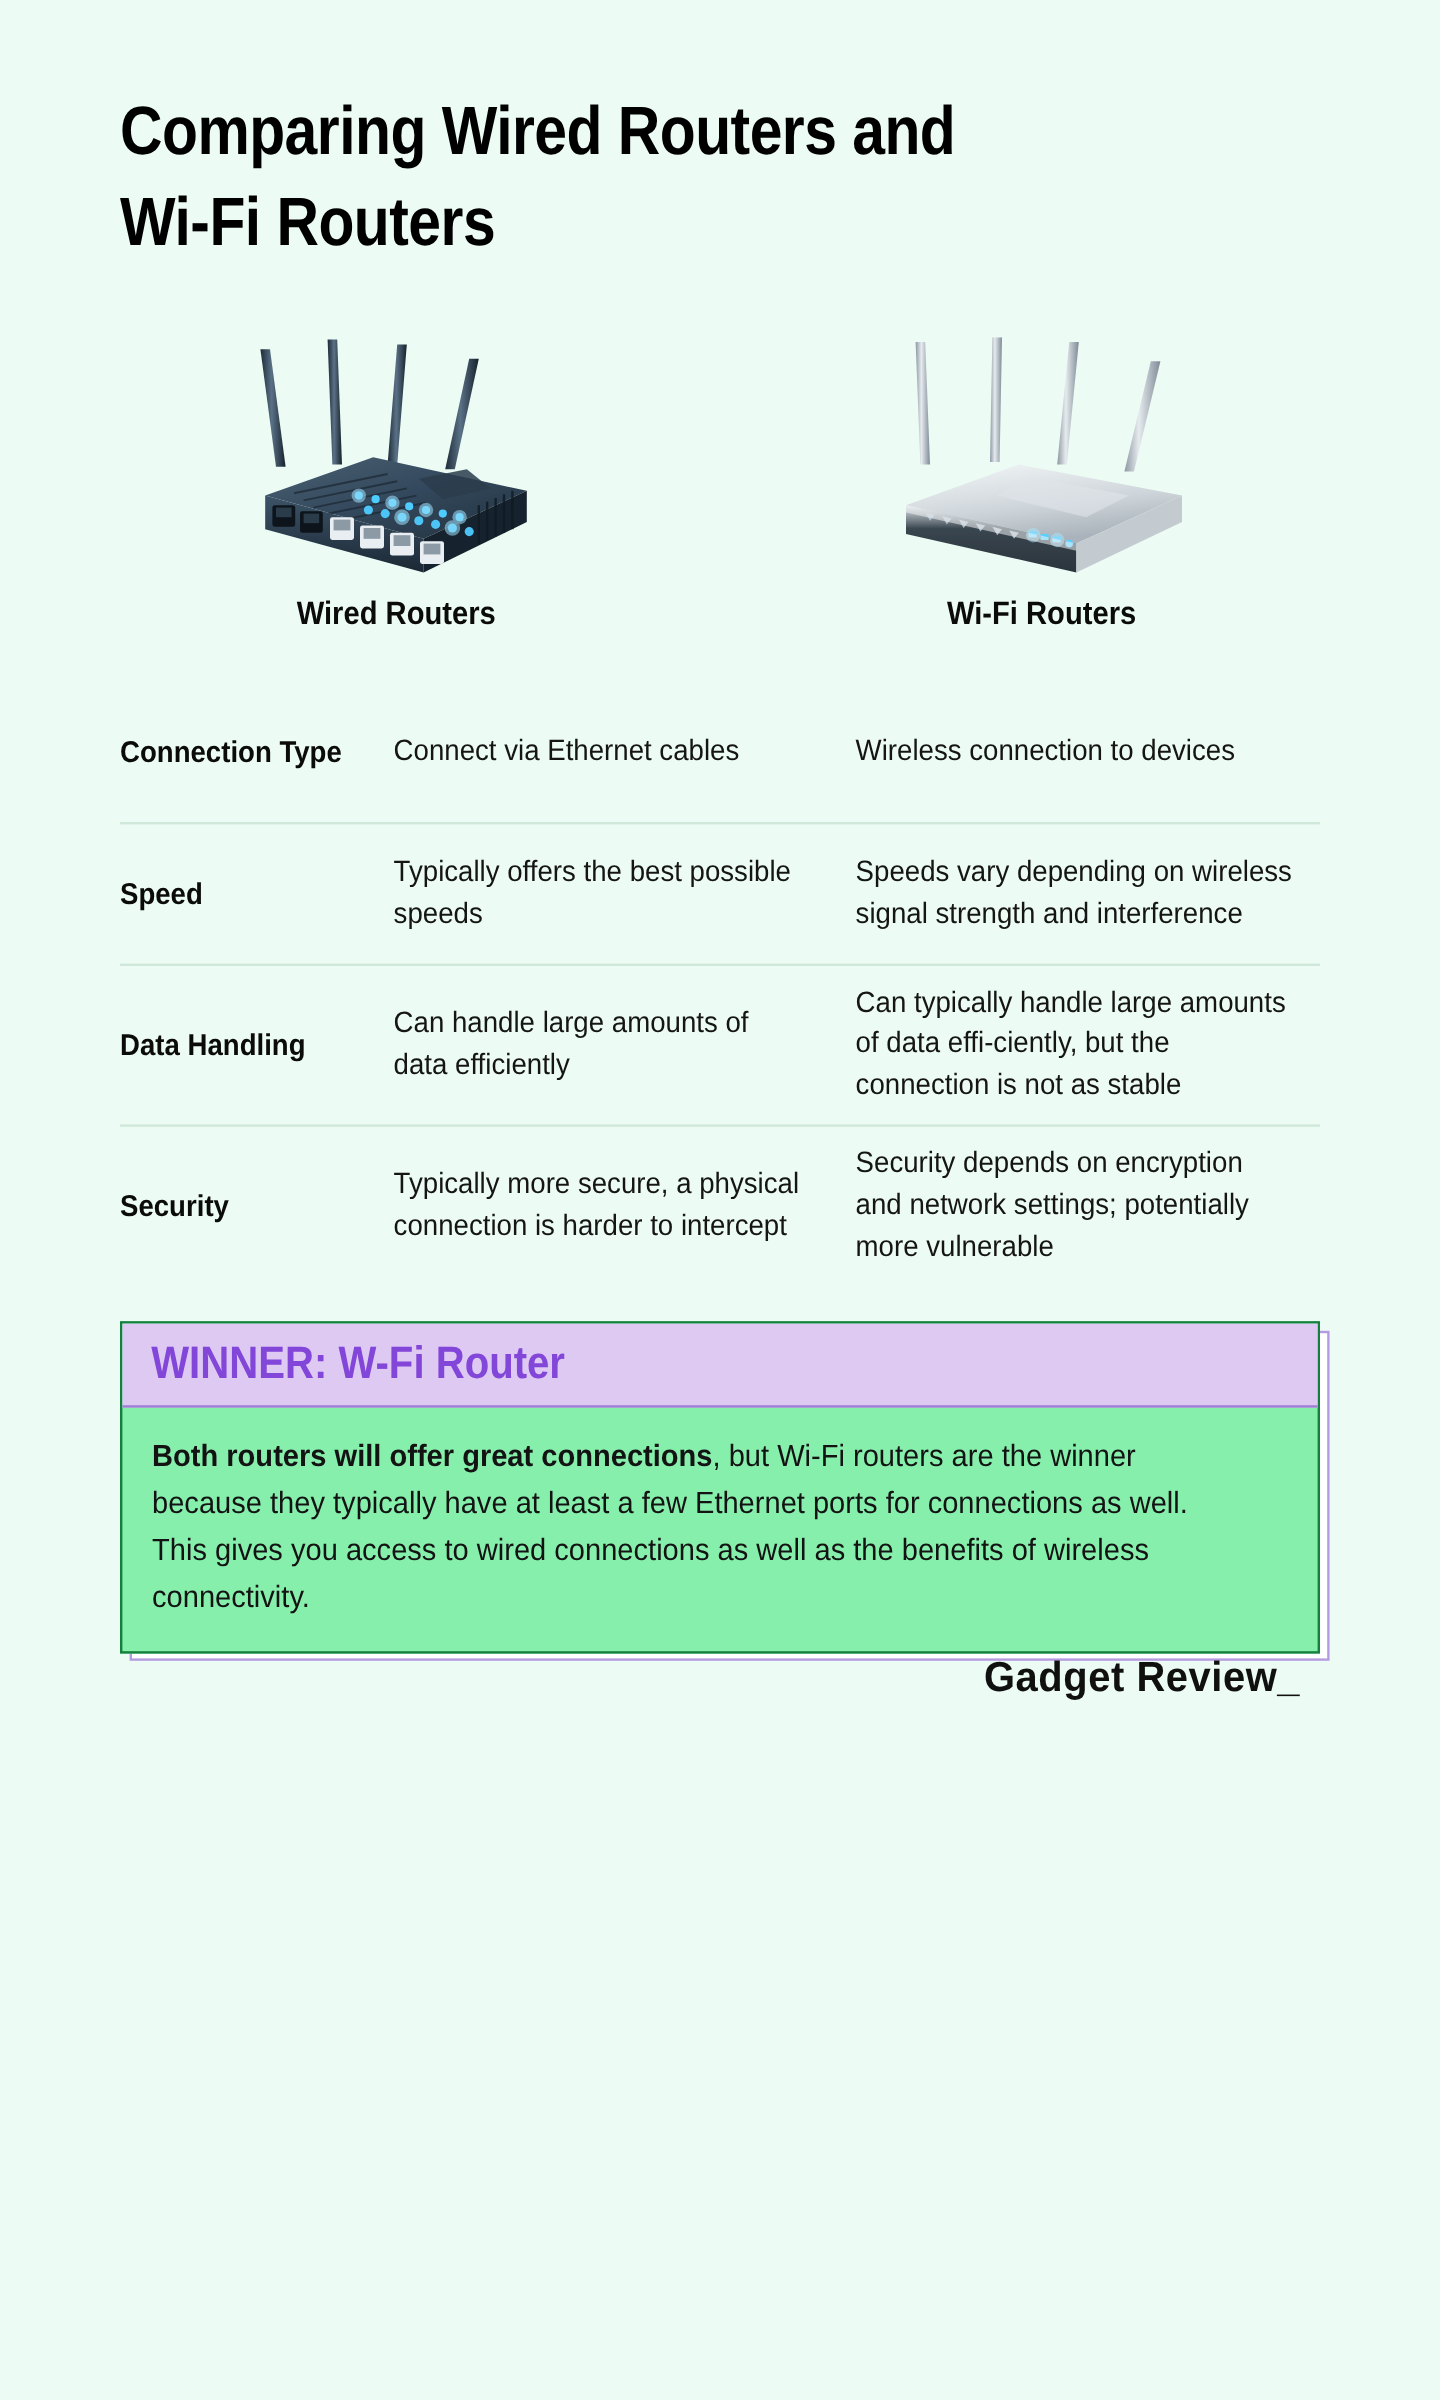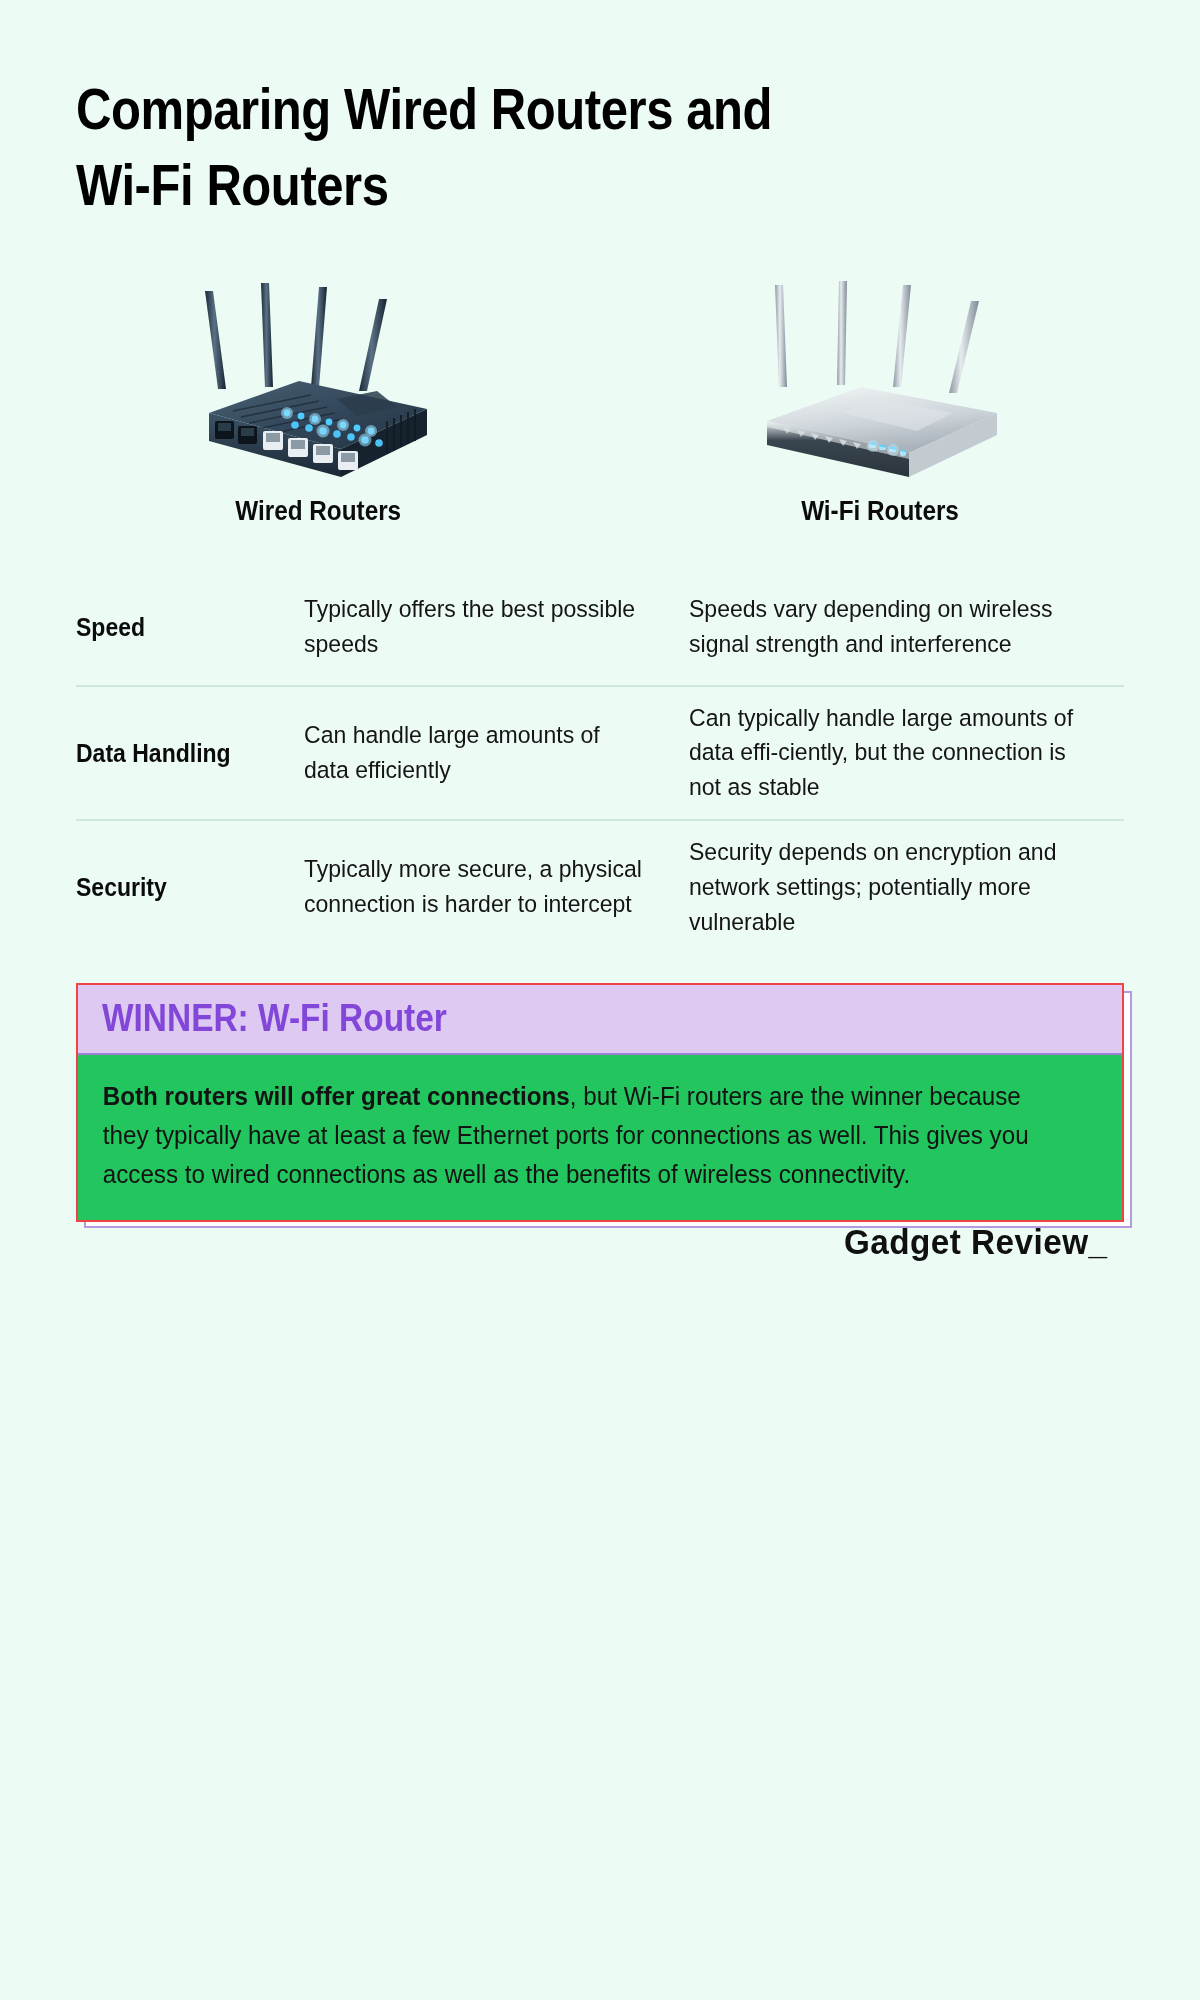--- a/index.html
+++ b/index.html
@@ -9,21 +9,21 @@
     height: 2000px;
     background: #ecfbf3;
     font-family: "Liberation Sans", sans-serif;
     overflow: hidden;
     position: relative;
   }
 
   .page {
     width: 1200px;
     height: 1862px;
-    padding: 0 76px;
+    padding: 0 100px;
     position: relative;
   }
 
   
   .title {
     padding-top: 72px;
     font-family: "Liberation Sans Narrow", "Liberation Sans", sans-serif;
     font-weight: bold;
     font-size: 57px;
     line-height: 1.33;
@@ -112,22 +112,22 @@
     position: absolute;
     left: 8px;
     top: 8px;
     right: -8px;
     bottom: -6px;
     border: 2px solid #b49ae0;
     background: #ffffff;
   }
   .winner-box {
     position: relative;
-    border: 2px solid #ef4444;
-    background: #22c55e;
+    border: 2px solid #15803d;
+    background: #86efac;
   }
   .winner-banner {
     background: #ddc9f2;
     border-bottom: 2px solid #a07fd6;
     padding: 14px 24px 16px 24px;
   }
   .winner-title {
     font-family: "Liberation Sans Narrow", "Liberation Sans", sans-serif;
     font-weight: bold;
     font-size: 38px;
@@ -326,20 +326,25 @@
   </div>
 
   <div class="col-headers">
     <div class="col-header wired">Wired Routers</div>
     <div class="col-header wifi">Wi-Fi Routers</div>
   </div>
 
   <div class="table">
 
 
+    <div class="row">
+      <div class="cell-label">Connection Type</div>
+      <div class="cell-a">Connect via Ethernet cables</div>
+      <div class="cell-b">Wireless connection to devices</div>
+    </div>
 
     <div class="row">
       <div class="cell-label">Speed</div>
       <div class="cell-a">Typically offers the best possible speeds</div>
       <div class="cell-b">Speeds vary depending on wireless signal strength and interference</div>
     </div>
 
     <div class="row">
       <div class="cell-label">Data Handling</div>
       <div class="cell-a">Can handle large amounts of data efficiently</div>

